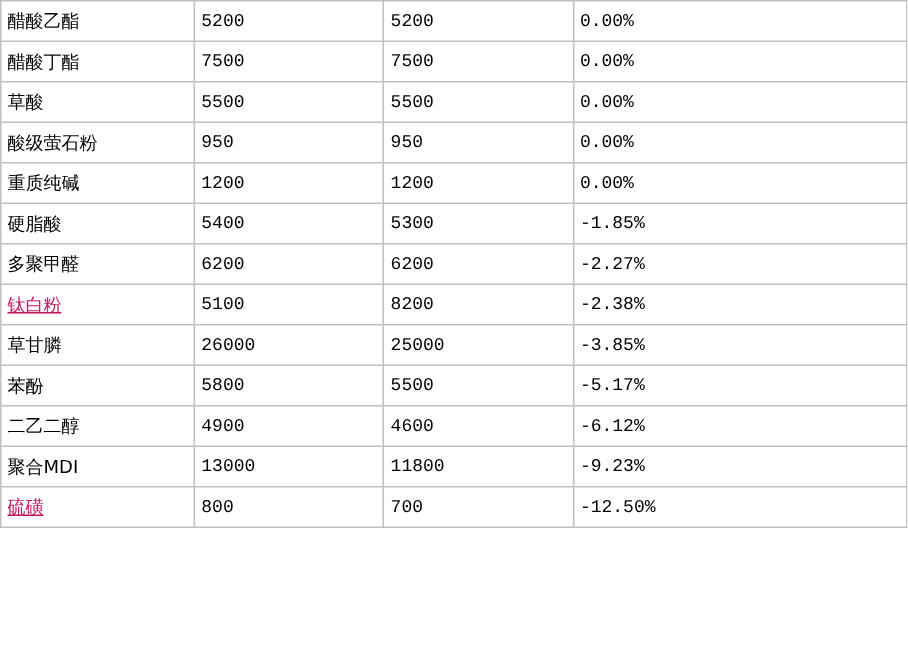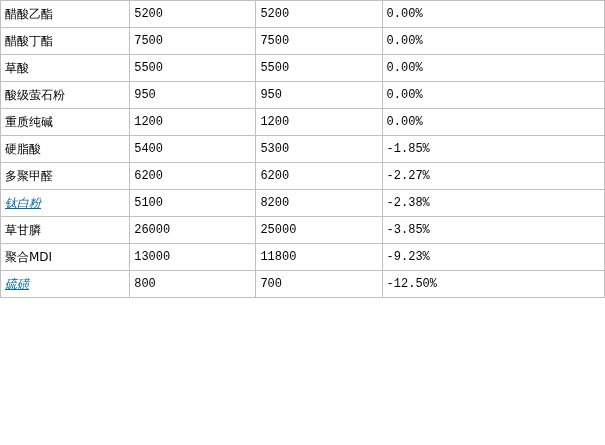--- a/index.html
+++ b/index.html
@@ -40,24 +40,23 @@
   col.c-change { width: 222px; }
 
   .name-cell {
     font-family: "DejaVu Sans", "Liberation Sans", sans-serif;
   }
   .num-cell {
     font-family: Liberation Mono, monospace;
     font-size: 11px;
   }
   .link {
-    color: #0369a1;
+    color: #be185d;
     text-decoration: underline;
     cursor: pointer;
-    font-style: italic;
   }
 </style>
 </head>
 <body>
 
 <div class="table-wrap">
   <table class="price-table">
     <colgroup>
       <col class="c-name">
       <col class="c-prev">
@@ -113,20 +112,32 @@
           <td class="num-cell">8200</td>
           <td class="num-cell">-2.38%</td>
         </tr>
         <tr>
           <td class="name-cell">草甘膦</td>
           <td class="num-cell">26000</td>
           <td class="num-cell">25000</td>
           <td class="num-cell">-3.85%</td>
         </tr>
         <tr>
+          <td class="name-cell">苯酚</td>
+          <td class="num-cell">5800</td>
+          <td class="num-cell">5500</td>
+          <td class="num-cell">-5.17%</td>
+        </tr>
+        <tr>
+          <td class="name-cell">二乙二醇</td>
+          <td class="num-cell">4900</td>
+          <td class="num-cell">4600</td>
+          <td class="num-cell">-6.12%</td>
+        </tr>
+        <tr>
           <td class="name-cell">聚合MDI</td>
           <td class="num-cell">13000</td>
           <td class="num-cell">11800</td>
           <td class="num-cell">-9.23%</td>
         </tr>
         <tr>
           <td class="name-cell"><span class="link">硫磺</span></td>
           <td class="num-cell">800</td>
           <td class="num-cell">700</td>
           <td class="num-cell">-12.50%</td>

